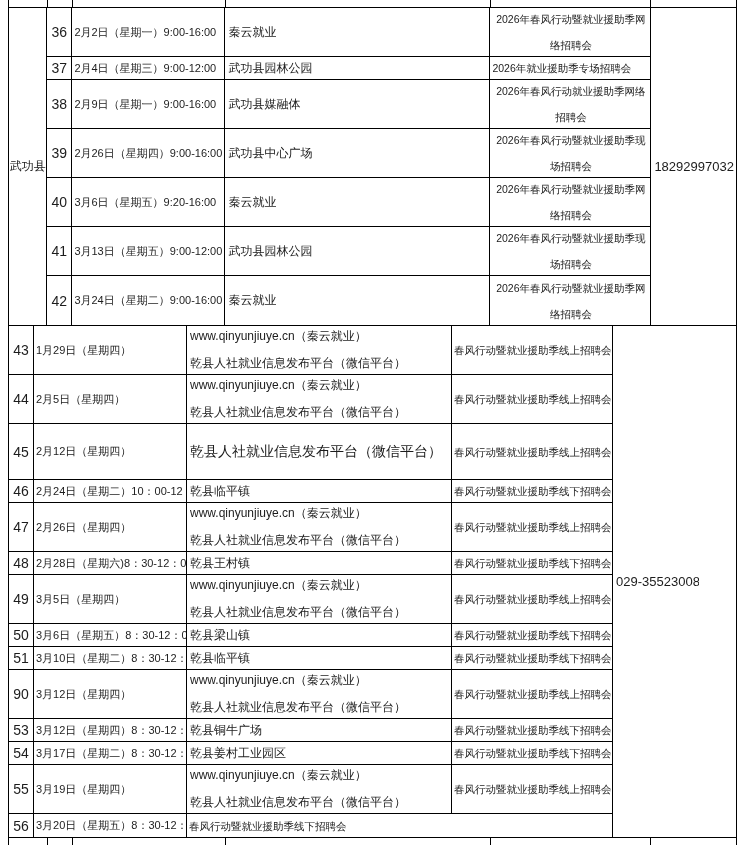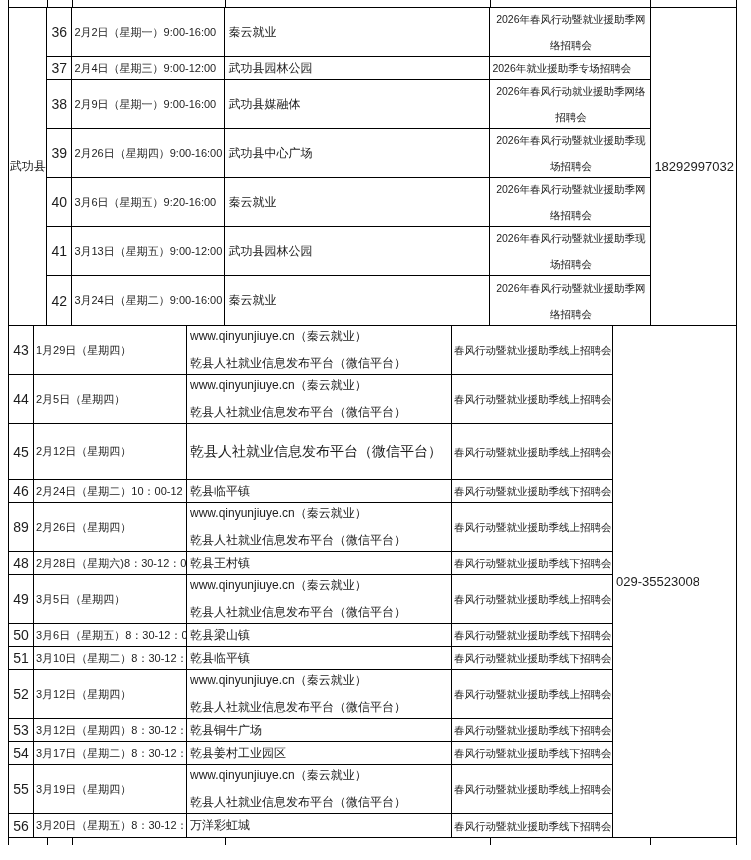--- a/index.html
+++ b/index.html
@@ -176,21 +176,21 @@
             </div>
             <div class="row r-short">
               <div class="cell c-no">46</div>
               <div class="cell c-date">2月24日（星期二）10：00-12：00</div>
               <div class="cell c-loc">
                 <div class="line">乾县临平镇</div>
               </div>
               <div class="cell c-event">春风行动暨就业援助季线下招聘会</div>
             </div>
             <div class="row r-tall">
-              <div class="cell c-no">89</div>
+              <div class="cell c-no">47</div>
               <div class="cell c-date">2月26日（星期四）</div>
               <div class="cell c-loc">
                 <div class="line">www.qinyunjiuye.cn（秦云就业）</div>
                 <div class="line">乾县人社就业信息发布平台（微信平台）</div>
               </div>
               <div class="cell c-event">春风行动暨就业援助季线上招聘会</div>
             </div>
             <div class="row r-short">
               <div class="cell c-no">48</div>
               <div class="cell c-date">2月28日（星期六)8：30-12：00</div>
@@ -218,21 +218,21 @@
             </div>
             <div class="row r-short">
               <div class="cell c-no">51</div>
               <div class="cell c-date">3月10日（星期二）8：30-12：00</div>
               <div class="cell c-loc">
                 <div class="line">乾县临平镇</div>
               </div>
               <div class="cell c-event">春风行动暨就业援助季线下招聘会</div>
             </div>
             <div class="row r-tall">
-              <div class="cell c-no">52</div>
+              <div class="cell c-no">90</div>
               <div class="cell c-date">3月12日（星期四）</div>
               <div class="cell c-loc">
                 <div class="line">www.qinyunjiuye.cn（秦云就业）</div>
                 <div class="line">乾县人社就业信息发布平台（微信平台）</div>
               </div>
               <div class="cell c-event">春风行动暨就业援助季线上招聘会</div>
             </div>
             <div class="row r-short">
               <div class="cell c-no">53</div>
               <div class="cell c-date">3月12日（星期四）8：30-12：00</div>
@@ -254,23 +254,20 @@
               <div class="cell c-date">3月19日（星期四）</div>
               <div class="cell c-loc">
                 <div class="line">www.qinyunjiuye.cn（秦云就业）</div>
                 <div class="line">乾县人社就业信息发布平台（微信平台）</div>
               </div>
               <div class="cell c-event">春风行动暨就业援助季线上招聘会</div>
             </div>
             <div class="row r-short">
               <div class="cell c-no">56</div>
               <div class="cell c-date">3月20日（星期五）8：30-12：00</div>
-              <div class="cell c-loc">
-                <div class="line">万洋彩虹城</div>
-              </div>
               <div class="cell c-event">春风行动暨就业援助季线下招聘会</div>
             </div>
           </div>
           <div class="phone-cell">029-35523008</div>
         </div>
       </div>
     <div class="sliver sliver-bottom">
       <div class="sc sc-region"></div>
       <div class="sc sc-no"></div>
       <div class="sc sc-date"></div>

